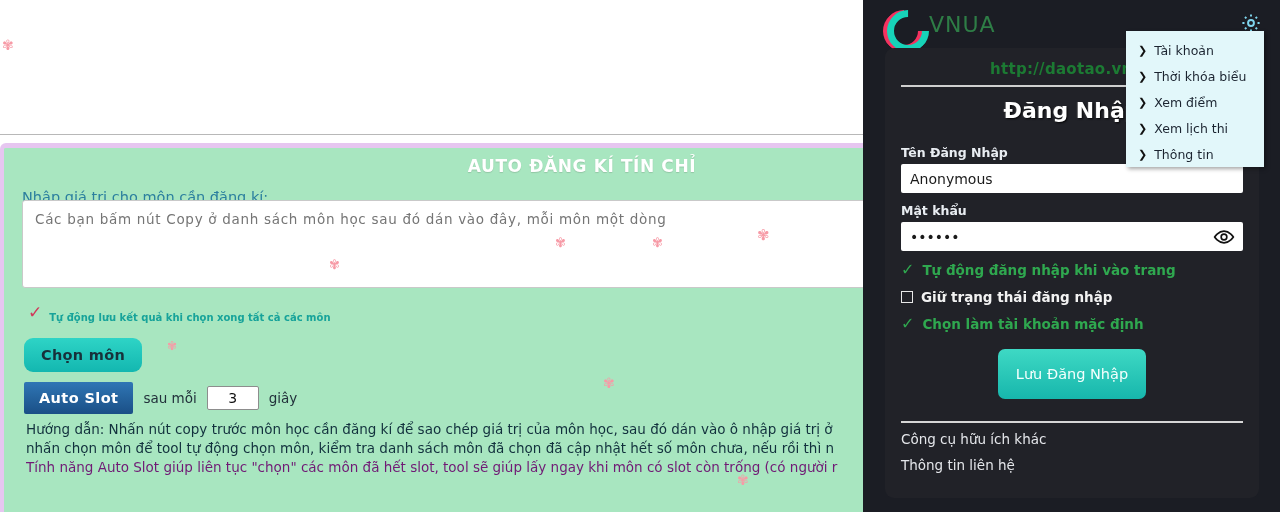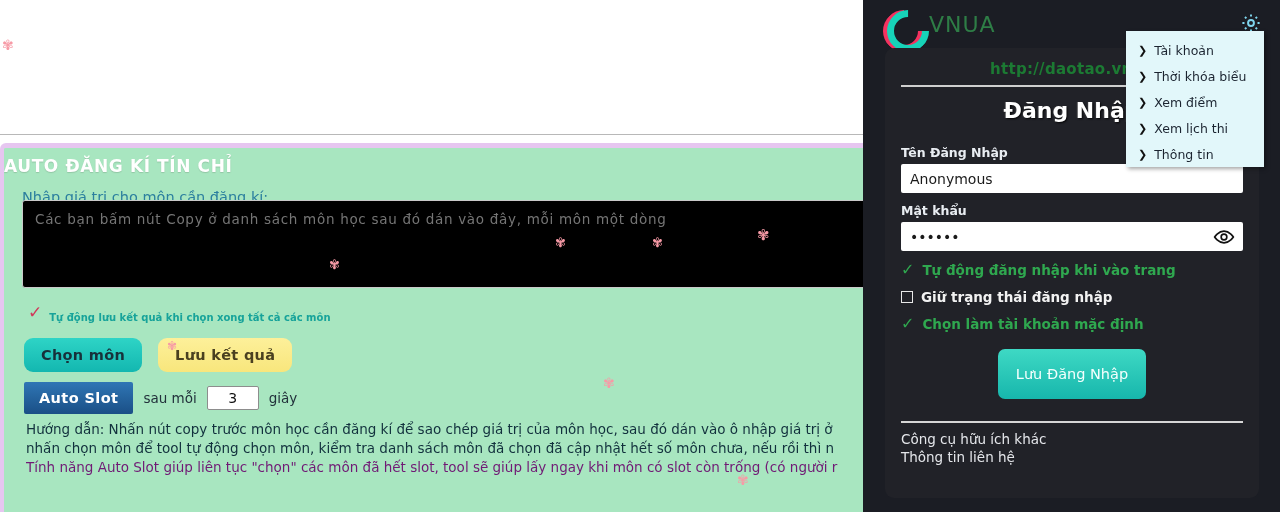--- a/index.html
+++ b/index.html
@@ -28,37 +28,38 @@
     background: #a8e6c0;
     border: 4px solid #e6c6f0;
     border-top-width: 5px;
     border-right: none;
     border-bottom: none;
     border-radius: 6px 6px 0 0;
     overflow: hidden;
   }
   .auto-title {
     width: 100%;
+    text-align: center;
     color: #ffffff;
     font-weight: bold;
     font-size: 17px;
     letter-spacing: .6px;
     padding-top: 8px;
     text-shadow: 0 1px 1px rgba(120,160,130,.45);
   }
   .field-label {
     color: #2b7f9e;
     font-size: 14.5px;
     margin: 13px 0 5px 18px;
   }
   .subject-textarea {
     position: absolute;
     left: 18px; top: 52px;
     width: 1120px; height: 88px;
-    background: #000000;
+    background: #ffffff;
     border: 1px solid #c9c9c9;
     border-radius: 3px;
     color: #8a8a8a;
     font-size: 13.5px;
     font-family: "DejaVu Sans", "Liberation Sans", sans-serif;
     letter-spacing: .7px;
     padding: 10px 12px;
     outline: none;
     resize: none;
   }
@@ -196,21 +197,21 @@
   .btn-save-login {
     background: linear-gradient(180deg,#3ed9c4 0%,#17b6ac 100%);
     color: #f4fffd; border: none; border-radius: 7px;
     font-size: 14.5px; padding: 17px 18px; cursor: pointer;
     font-family: "DejaVu Sans", "Liberation Sans", sans-serif;
   }
   .footer-divider { height: 2px; background: #d6d6d6; margin-top: 22px; }
   .footer-link {
     color: #e4e6ea; font-size: 13.5px; margin-top: 8px; cursor: pointer;
   }
-  .footer-link + .footer-link { margin-top: 2px; }
+  .footer-link + .footer-link { margin-top: 10px; }
 
   
   .gear-menu {
     position: absolute; left: 1126px; top: 31px;
     width: 138px; height: 136px;
     background: #e2f7fa;
     z-index: 50;
     padding: 6px 0 0 8px;
     box-shadow: 2px 2px 4px rgba(0,0,0,.35);
   }
@@ -238,21 +239,20 @@
 
     <textarea class="subject-textarea" placeholder="Các bạn bấm nút Copy ở danh sách môn học sau đó dán vào đây, mỗi môn một dòng" style=""></textarea>
 
     <div class="autosave-row">
       <span class="tick-red">✓</span>
       <span class="autosave-text">Tự động lưu kết quả khi chọn xong tất cả các môn</span>
     </div>
 
     <div class="btn-row">
       <button class="btn btn-chonmon">Chọn môn</button>
-      <button class="btn btn-luu">Lưu kết quả</button>
     </div>
 
     <div class="slot-row">
       <button class="btn-autoslot">Auto Slot</button>
       <span class="slot-text">sau mỗi</span>
       <input class="slot-input" value="3" style="">
       <span class="slot-text">giây</span>
     </div>
 
     <div class="guide">

